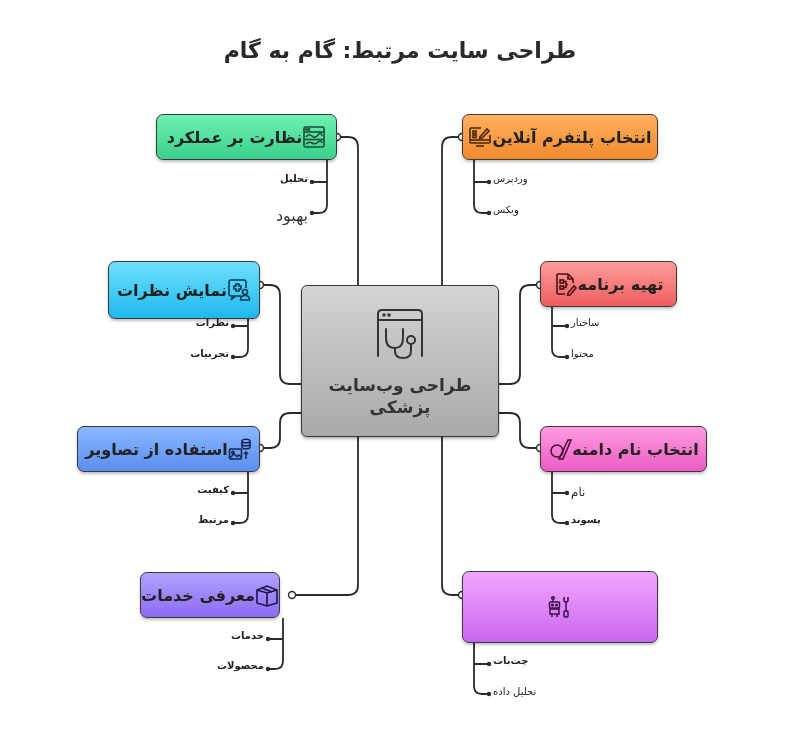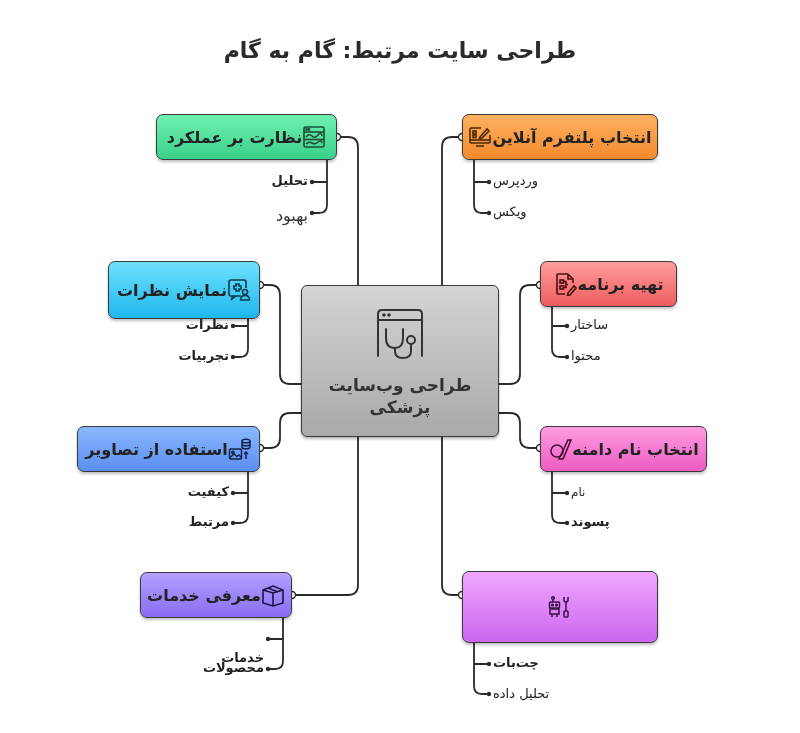--- a/index.html
+++ b/index.html
@@ -23,21 +23,21 @@
   .n-purple { background:linear-gradient(#b4a0ff,#8a6cf2); }
   .n-violet { background:linear-gradient(#f0a6ff,#cc66ee); }
   .center { position:absolute; left:301px; top:285px; width:198px; height:152px;
             box-sizing:border-box; border:1.6px solid #3a3a3a; border-radius:6px;
             background:linear-gradient(#d4d4d4,#a9a9a9);
             box-shadow: 0 2px 3px rgba(0,0,0,0.3);
             display:flex; flex-direction:column; align-items:center; justify-content:center; }
   .center .ico svg { width:62px; height:62px; display:block; }
   .center .lbl { direction:rtl; text-align:center; font-size:17px; font-weight:bold;
                  color:#333; line-height:22px; margin-top:8px; width:160px; }
-  .leaf { position:absolute; direction:rtl; font-size:13px; color:#222; white-space:nowrap; }
+  .leaf { position:absolute; direction:rtl; font-size:10px; color:#222; white-space:nowrap; }
   .leaf.b { font-weight:bold; }
   .leaf.s { font-size:16px; color:#333; }
   .two { flex-direction:row; }
   .two .lbl2 { line-height:22px; text-align:right; }
 </style>
 </head>
 <body>
 
 <div class="title">طراحی سایت مرتبط: گام به گام</div>
 
@@ -194,32 +194,32 @@
   <span class="ico">
     <svg viewBox="0 0 24 24" fill="none" stroke="#4a0f3a" stroke-width="1.6">
       <circle cx="9" cy="14" r="6"></circle>
       <path d="M11 22 L20 3 H23 L15 22 Z"></path>
     </svg>
   </span>
 </div>
 <div class="leaf s" style="left:571px;top:485px;font-size:12px;">نام</div>
 <div class="leaf b" style="left:571px;top:514px;">پسوند</div>
 
-<div class="node n-purple" style="left:140px;top:572px;width:152px;height:46px;">
+<div class="node n-purple" style="left:140px;top:572px;width:140px;height:46px;">
   <span class="ico">
     <svg viewBox="0 0 24 24" fill="none" stroke="#1f1447" stroke-width="1.6">
       <path d="M2 7 L12 3 L22 7 V20 L12 23 L2 20 Z"></path>
       <path d="M2 7 L12 10 L22 7"></path>
       <line x1="12" y1="10" x2="12" y2="23"></line>
       <path d="M7 5 L17 9"></path>
     </svg>
   </span>
   <span>معرفی خدمات</span>
 </div>
-<div class="leaf b" style="right:536px;top:630px;margin-top:20px;">خدمات</div>
+<div class="leaf b" style="right:536px;top:630px;">خدمات</div>
 <div class="leaf b" style="right:536px;top:660px;">محصولات</div>
 
 <div class="node n-violet two" style="left:462px;top:571px;width:196px;height:72px;">
   <div class="lbl2">
   </div>
   <span class="ico">
     <svg viewBox="0 0 24 24" fill="none" stroke="#3a0f47" stroke-width="1.5">
       <circle cx="5" cy="3" r="1.3"></circle>
       <line x1="5" y1="4.3" x2="5" y2="7"></line>
       <rect x="1.5" y="7" width="10" height="6" rx="1"></rect>

